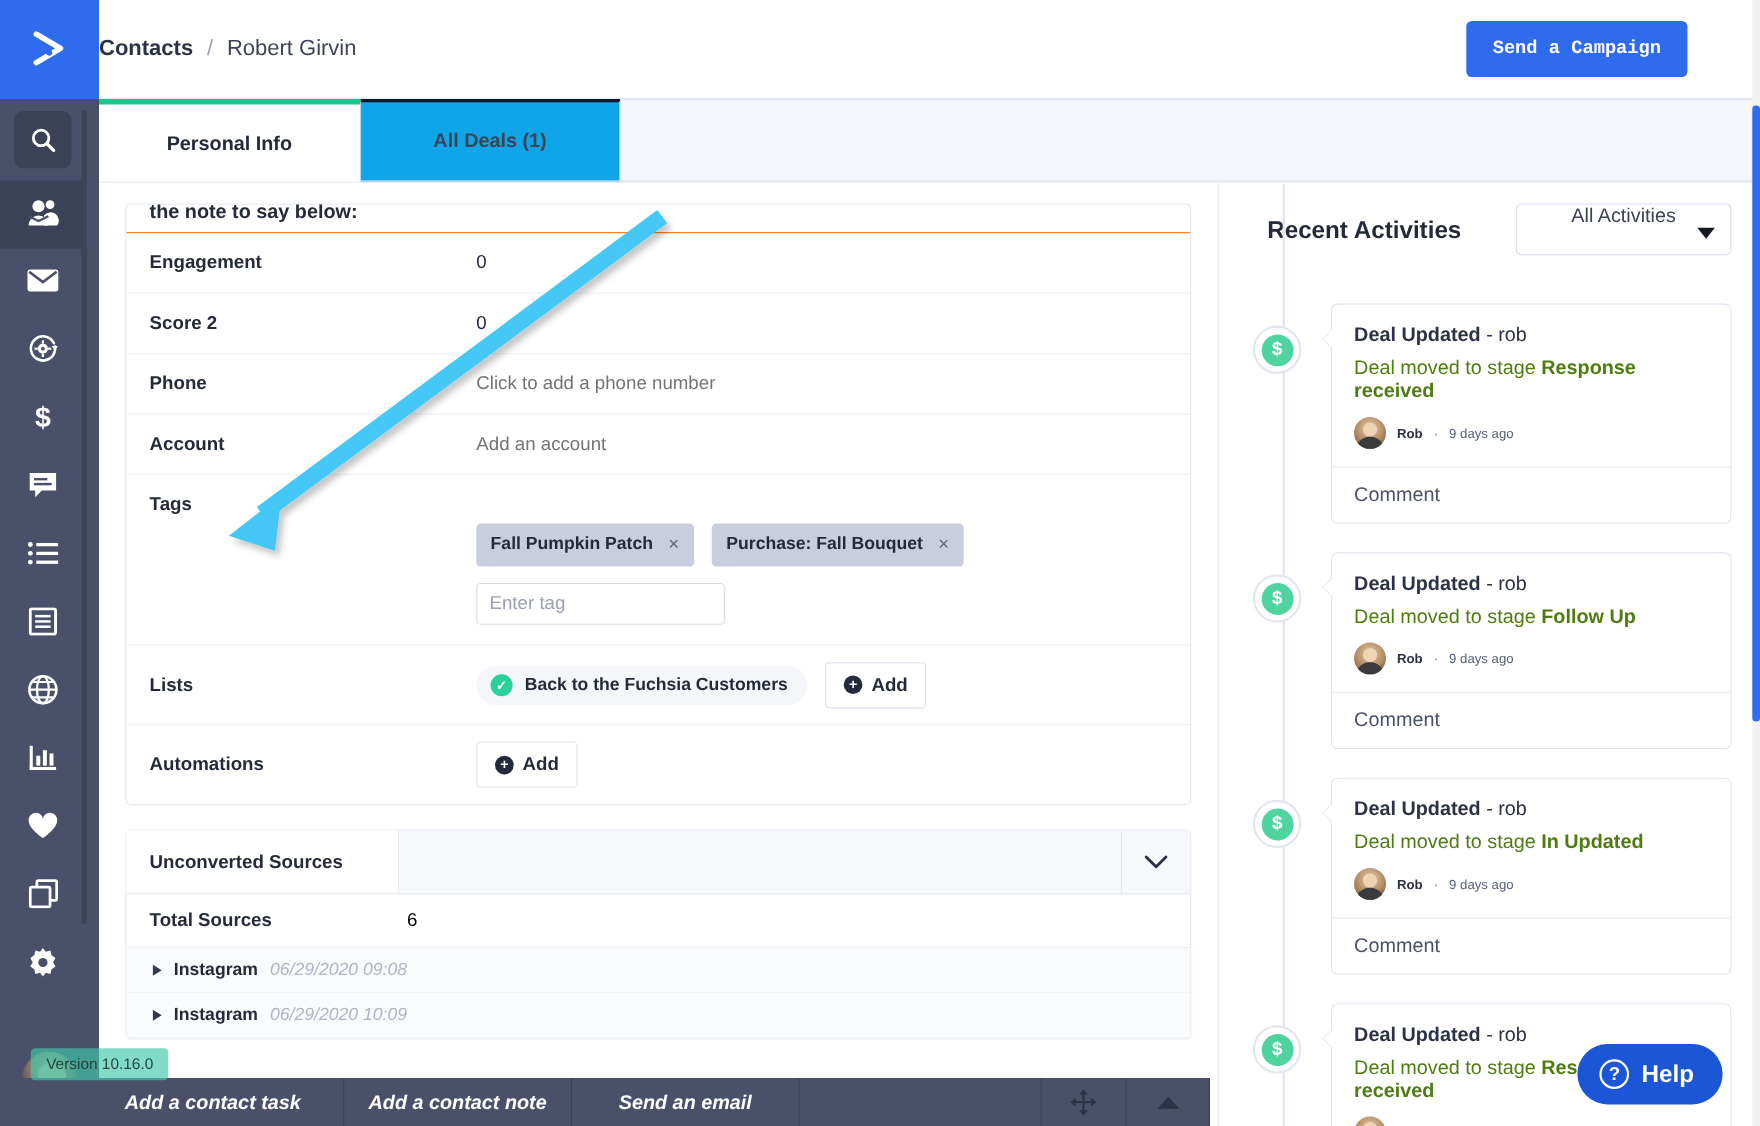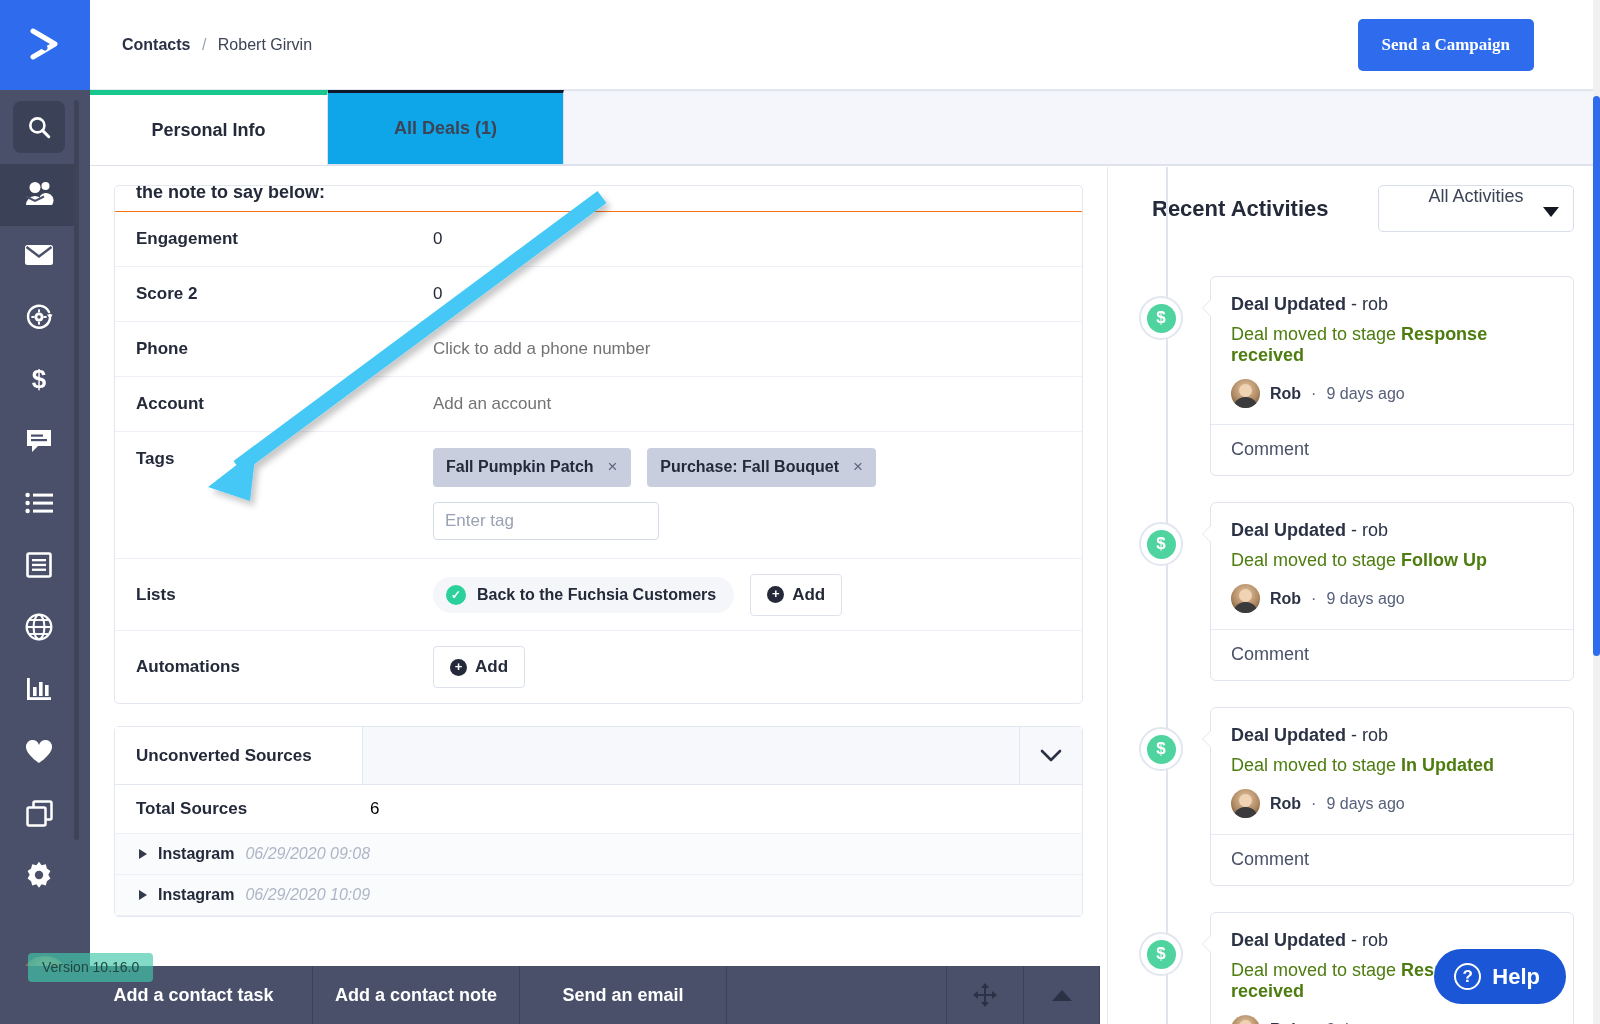--- a/index.html
+++ b/index.html
@@ -61,29 +61,29 @@
     font-size: 14px; padding: 6px 14px 7px 14px; border-radius: 4px;
     white-space: nowrap; z-index: 60;
   }
 
   
   #topbar {
     position: absolute; left: 90px; top: 0; width: 1510px; height: 90px;
     background: #fff; display: flex; align-items: center;
     border-bottom: 1px solid #e4e8f0;
   }
-  #breadcrumb { margin-left: 32px; font-size: 16px; color: #3d4456; }
+  #breadcrumb { font-size: 20px; color: #3d4456; }
   #breadcrumb .crumb-link { font-weight: 700; color: #2b3246; }
   #breadcrumb .sep { color: #9aa2b5; margin: 0 7px; font-weight: 400; }
   #breadcrumb .crumb-cur { font-weight: 400; color: #3d4456; }
   #send-campaign {
     margin-left: auto; margin-right: 66px;
     background: #2f6ced; color: #fff; border: none; border-radius: 5px;
     font-size: 17px; font-weight: 700; padding: 16px 24px; cursor: pointer;
-    font-family: Liberation Serif, serif;
+    font-family: Liberation Mono, monospace;
   }
 
   
   #tabstrip {
     position: absolute; left: 90px; top: 90px; width: 1510px; height: 76px;
     background: #fff; display: flex; align-items: stretch;
     border-bottom: 1px solid #dde2ec;
   }
   .tab {
     display: flex; align-items: center; justify-content: center;
@@ -137,20 +137,21 @@
     padding: 0 0 10px 21px; height: 26px; overflow: hidden;
     line-height: 13px;
     border-bottom: 1px solid #f97316;
   }
 
   .tag {
     display: inline-flex; align-items: center; gap: 14px;
     background: #c8cede; color: #242a3a; border-radius: 4px;
     font-size: 16px; font-weight: 700; padding: 9px 13px 10px 13px;
     margin-right: 12px;
+    margin-top: 28px;
   }
   .tag .x { color: #5e667c; font-weight: 400; font-size: 17px; cursor: pointer; }
   .tag-input {
     display: block; margin-top: 15px;
     width: 226px; height: 38px; border: 1px solid #d4daE6; border-radius: 4px;
     font-size: 17px; color: #242a3a; padding: 0 11px;
     font-family: "Liberation Sans", sans-serif; background:#fff;
   }
   .tag-input::placeholder { color: #9aa1b2; }
 
@@ -264,38 +265,38 @@
     content: ""; position: absolute; left: -8px; top: 22px;
     width: 0; height: 0;
     border-top: 9px solid transparent; border-bottom: 9px solid transparent;
     border-right: 9px solid #fff;
   }
   .act-body { padding: 17px 20px 16px 20px; }
   .act-t1 { font-size: 18px; color: #2b3246; margin-bottom: 9px; }
   .act-t1 b { font-weight: 700; }
   .act-t2 { font-size: 18px; color: #4d7c0f; margin-bottom: 13px; }
   .act-t2 b { font-weight: 700; }
-  .act-meta { display: flex; align-items: center; gap: 10px; font-size: 16px; color: #56607a; }
+  .act-meta { display: flex; align-items: center; gap: 10px; font-size: 12px; color: #56607a; }
   .act-ava {
     width: 29px; height: 29px; border-radius: 50%;
     background: radial-gradient(circle at 50% 35%, #e7c9a8 0%, #b08a63 55%, #4d3d30 100%);
     position: relative; overflow: hidden; flex: none;
   }
   .act-ava .hd { position:absolute; left:8px; top:5px; width:13px; height:13px; border-radius:50%; background:#f0d3b2; }
   .act-ava .bd { position:absolute; left:2px; top:18px; width:25px; height:14px; border-radius:12px 12px 0 0; background:#3b3a3c; }
   .act-meta .who { font-weight: 700; color: #2b3246; }
   .act-comment {
     border-top: 1px solid #e6eaf2; padding: 14px 20px 15px 20px;
     font-size: 18px; color: #4a5268; cursor: pointer;
   }
 
   
   #bottombar {
-    position: absolute; left: 0; bottom: 0; width: 1100px; height: 58px;
-    background: #4a5069; display: flex; align-items: stretch; z-index: 40;
+    position: absolute; left: 0; bottom: 0; width: 1100px; height: 44px;
+    background: #4a5069; display: flex; align-items: stretch; z-index: 40; font-style: italic;
   }
   #bottombar .bb {
     display: flex; align-items: center; justify-content: center;
     color: #ffffff; font-size: 18px; font-weight: 700; cursor: pointer;
     border-right: 1px solid #3c4256;
   }
   #bb-task { width: 313px; padding-left: 75px; justify-content: flex-start; }
   #bb-note { width: 207px; }
   #bb-mail { width: 207px; }
   #bb-fill { flex: 1; }

